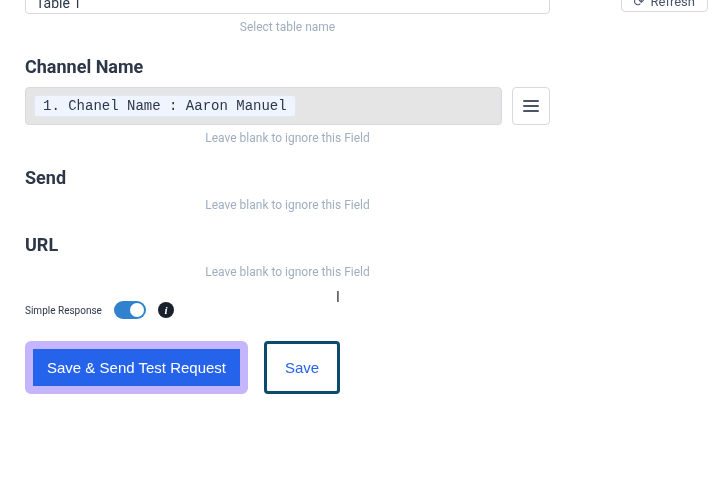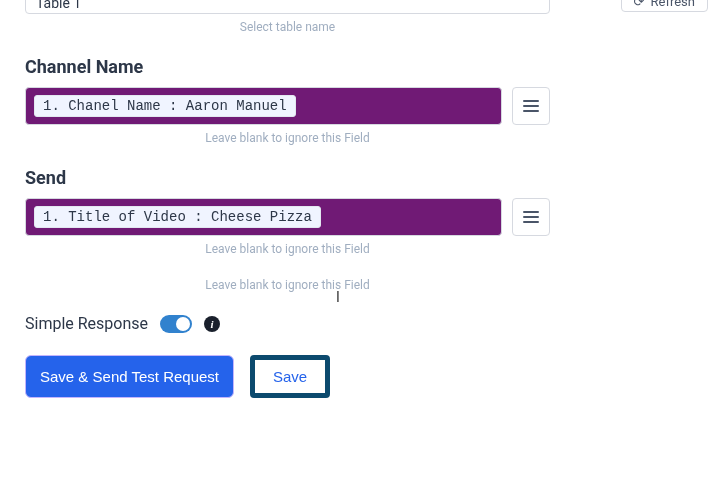--- a/index.html
+++ b/index.html
@@ -51,21 +51,21 @@
       margin-bottom: 6px;
     }
     .field-input {
       flex: 1;
       border: 1px solid #d6d9e0;
       border-radius: 4px;
       height: 38px;
       padding: 6px 8px;
       display: flex;
       align-items: center;
-      background: #701a75;
+      background: #e5e5e5;
     }
     .tag {
       background: #f0f4ff;
       border: 1px solid #e2e8f0;
       border-radius: 3px;
       padding: 2px 8px;
       font-size: 14px;
       color: #2d3748;
       font-family: "Courier New", monospace;
       white-space: nowrap;
@@ -101,21 +101,21 @@
       border-radius: 1px;
     }
     .toggle-row {
       display: flex;
       align-items: center;
       gap: 12px;
       margin-top: 18px;
       margin-bottom: 22px;
     }
     .toggle-label {
-      font-size: 16px;
+      font-size: 10px;
       color: #2d3748;
     }
     .toggle {
       width: 32px;
       height: 18px;
       background: #3182ce;
       border-radius: 10px;
       position: relative;
       cursor: pointer;
     }
@@ -143,31 +143,31 @@
       font-style: italic;
       font-family: Georgia, serif;
     }
     .button-row {
       display: flex;
       gap: 16px;
     }
     .btn-primary {
       background: #2563eb;
       color: #fff;
-      border: 1px solid #c4b5fd;
+      border: 8px solid #c4b5fd;
       border-radius: 6px;
       padding: 10px 14px;
       font-size: 15px;
       cursor: pointer;
       font-weight: 400;
     }
     .btn-secondary {
       background: #fff;
       color: #2563eb;
-      border: 5px solid #0c4a6e;
+      border: 3px solid #0c4a6e;
       border-radius: 4px;
       padding: 8px 18px;
       font-size: 15px;
       cursor: pointer;
       font-weight: 400;
     }
     .refresh-btn {
       position: absolute;
       top: -10px;
       right: 18px;
@@ -214,36 +214,25 @@
             <span></span>
             <span></span>
         </div>
       </div>
     </div>
     <div class="helper-text">Leave blank to ignore this Field</div>
   </div>
 
   <div>
     <div class="field-label">Send</div>
-    <div class="field-row">
-      <div class="field-input">
-        <span class="tag">1. Title of Video : Cheese Pizza</span>
-      </div>
-      <div class="handle-btn">
-        <div class="hamburger-icon">
-          <span></span>
-            <span></span>
-            <span></span>
-        </div>
-      </div>
-    </div>
     <div class="helper-text">Leave blank to ignore this Field</div>
   </div>
 
   <div>
+    <div class="field-label">URL</div>
     <div class="helper-text">Leave blank to ignore this Field</div>
   </div>
 
   <div class="toggle-row">
     <span class="toggle-label">Simple Response</span>
     <div class="toggle"></div>
     <div class="info-icon">i</div>
   </div>
 
   <div class="button-row">

